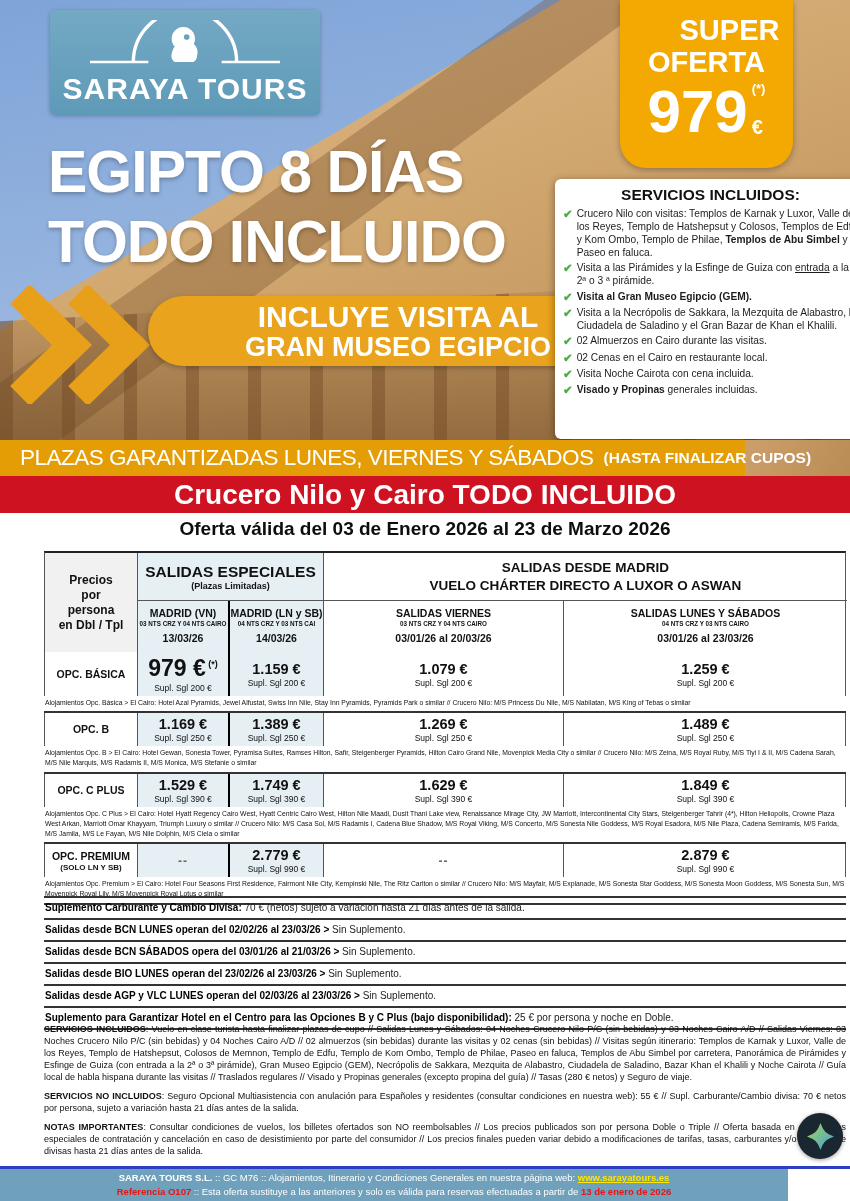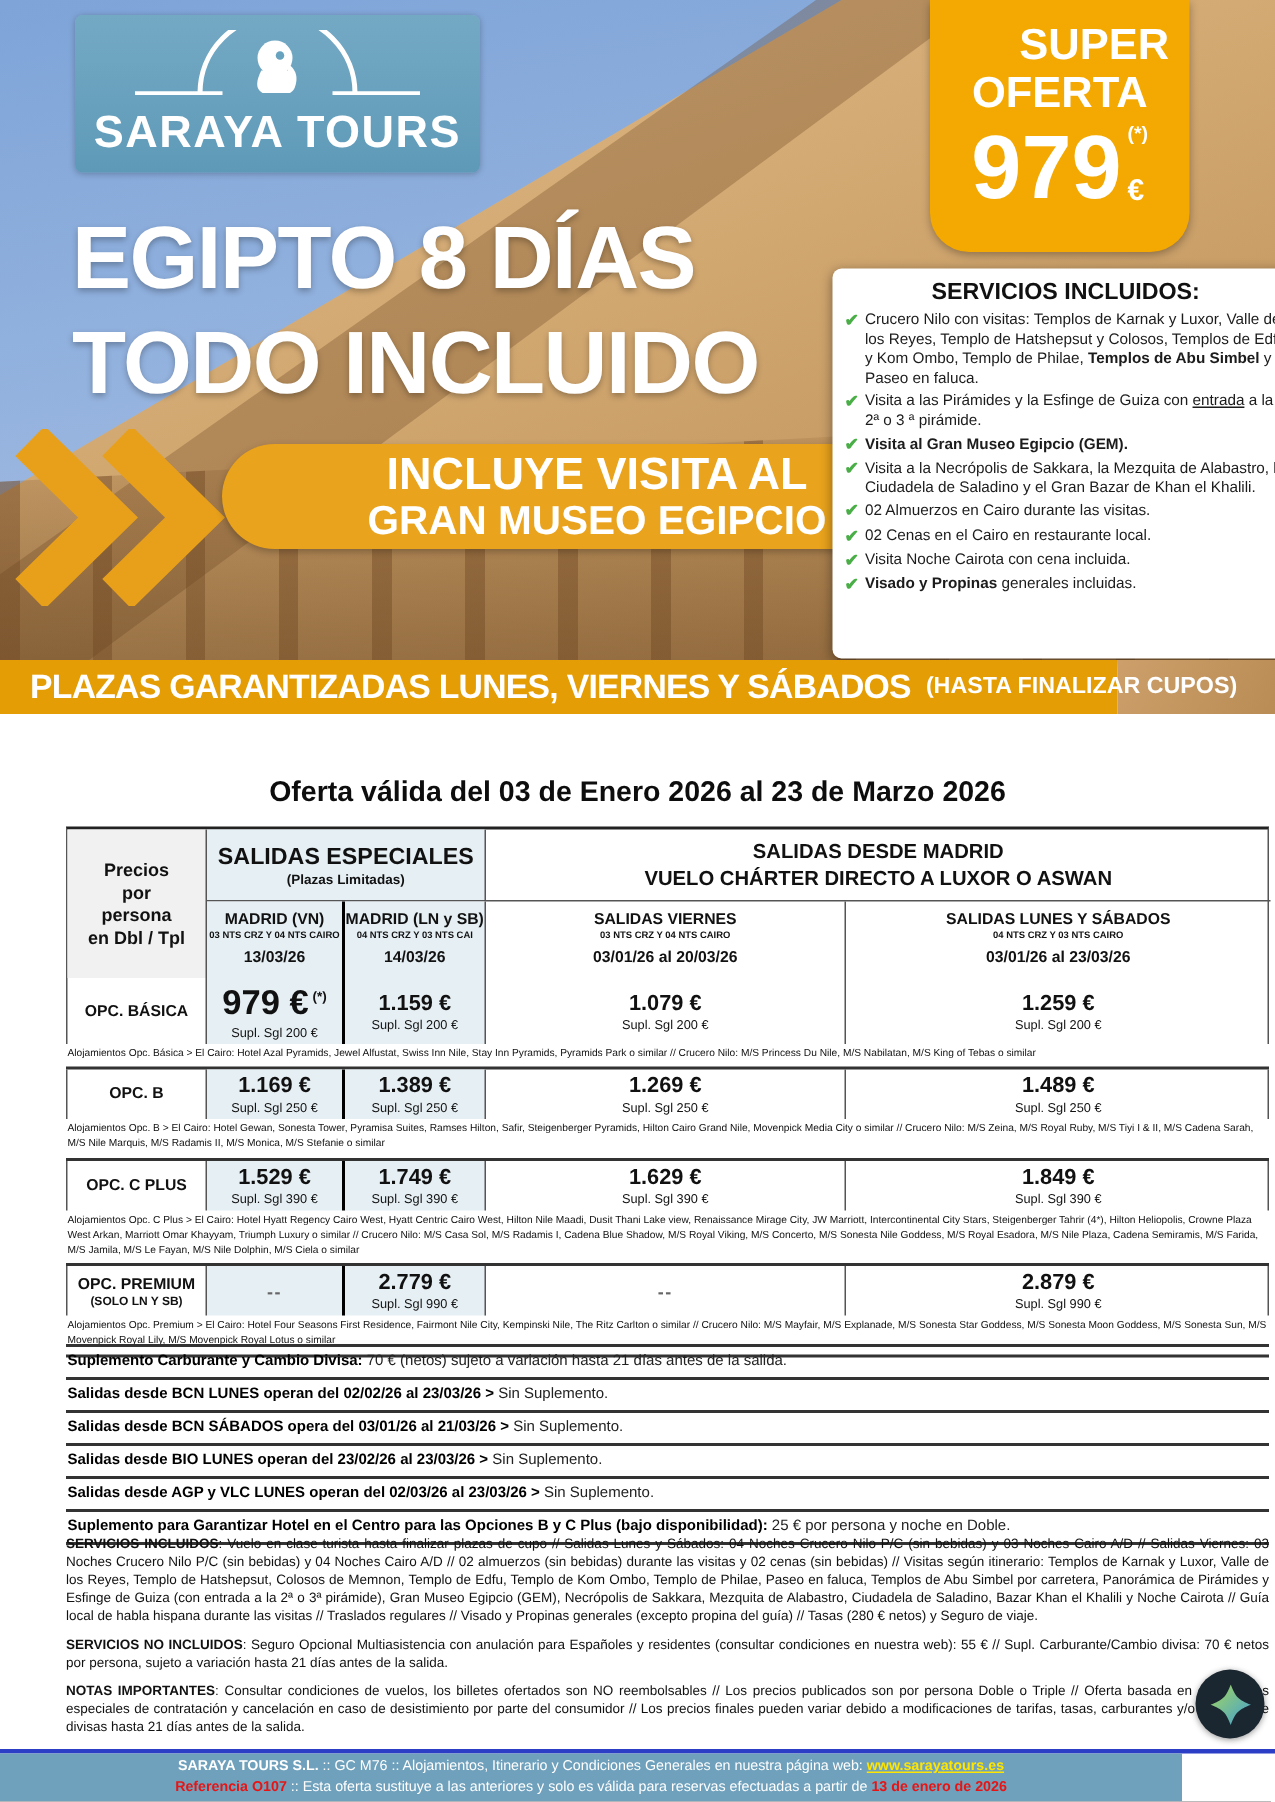--- a/index.html
+++ b/index.html
@@ -44,21 +44,21 @@
        box-shadow:0 2px 8px rgba(0,0,0,.4);padding:7px 9px 6px 8px;box-sizing:border-box;}
   .svc-title{text-align:center;font-weight:bold;font-size:15.5px;color:#111;margin-bottom:4px;}
   .svc-list{list-style:none;margin:0;padding:0;}
   .svc-item{display:flex;margin-bottom:2.5px;}
   .check{color:#4aae47;font-weight:bold;font-size:11.5px;line-height:1.2;margin-right:4px;flex:0 0 auto;}
   .svc-text{font-size:10.2px;line-height:1.27;color:#1c1c1c;}
   .svc-text b{font-weight:bold;} .svc-text u{text-decoration:underline;}
   
   .plazas{position:absolute;left:0;top:440px;width:745px;height:36px;background:#e49d04;
           display:flex;align-items:center;padding-left:20px;box-sizing:border-box;color:#fff;white-space:nowrap;}
-  .plazas-main{font-weight:bold;font-size:22.5px;letter-spacing:-.5px;}
+  .plazas-main{font-weight:normal;font-size:22.5px;letter-spacing:-.5px;}
   .plazas-sub{font-weight:bold;font-size:15.5px;margin-left:10px;}
   .redbar{position:absolute;left:0;top:476px;width:850px;height:37px;background:#cf1222;
           display:flex;align-items:center;justify-content:center;color:#fff;font-weight:bold;font-size:28px;}
   .validity{position:absolute;left:0;top:518px;width:850px;text-align:center;
             font-weight:bold;font-size:19px;color:#0d0d0d;}
   
   .ptable{position:absolute;left:44px;top:551px;width:802px;color:#111;}
   .pt-grid{display:grid;grid-template-columns:93px 92px 94px 240px 283px;}
   .pt-head{border-top:2px solid #222;border-left:1px solid #555;border-right:1px solid #555;}
   .hc{border-right:1px solid #555;display:flex;flex-direction:column;align-items:center;justify-content:center;text-align:center;}
@@ -195,20 +195,23 @@
           <span class="svc-text"><b>Visado y Propinas</b> generales incluidas.</span>
         </li>
       </ul>
   </div>
 
   <div class="photo-tail"></div>
   <div class="plazas">
     <span class="plazas-main">PLAZAS GARANTIZADAS LUNES, VIERNES Y SÁBADOS</span>
     <span class="plazas-sub">(HASTA FINALIZAR CUPOS)</span>
   </div>
+  <div class="redbar">
+    <span>Crucero Nilo y Cairo TODO INCLUIDO</span>
+  </div>
   <div class="validity">Oferta válida del 03 de Enero 2026 al 23 de Marzo 2026</div>
 
   <div class="ptable">
     <div class="pt-grid pt-head">
       <div class="hc c-corner">Precios
 por
 persona
 en Dbl / Tpl</div>
       <div class="hc grp grp-esp heavy-last" style="grid-column:2/4;">
         <div class="grp-title">SALIDAS ESPECIALES</div>

